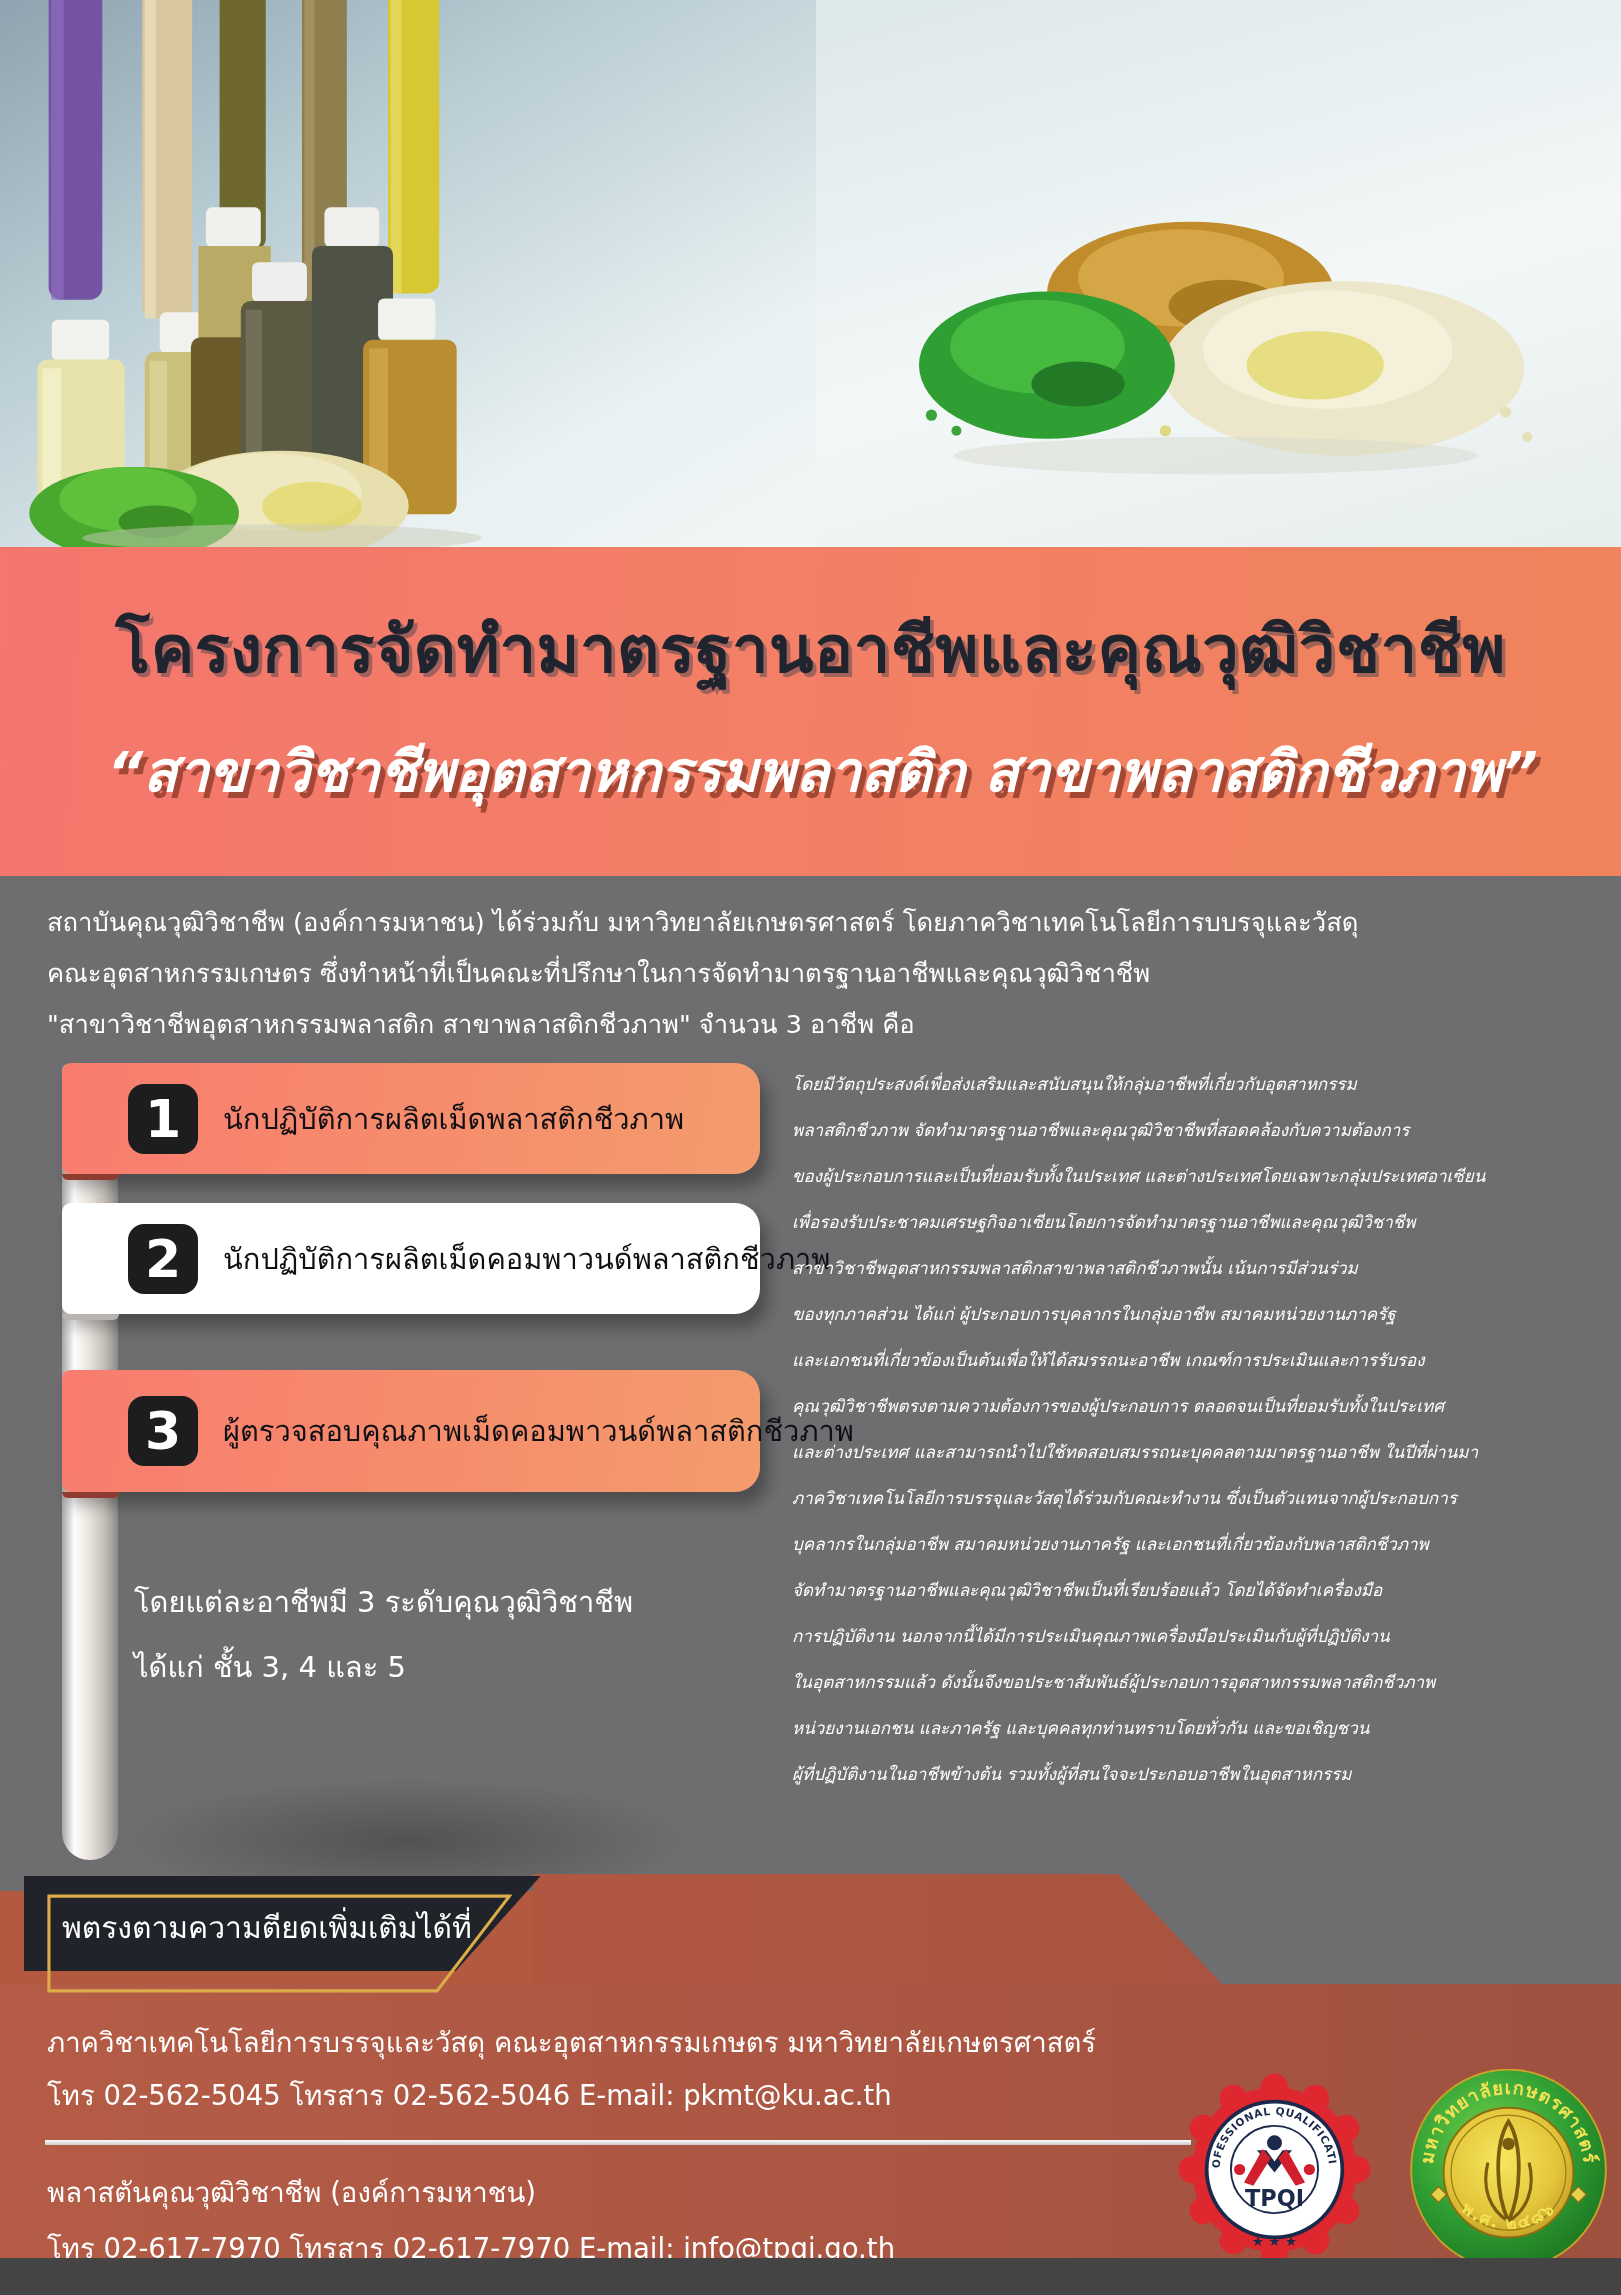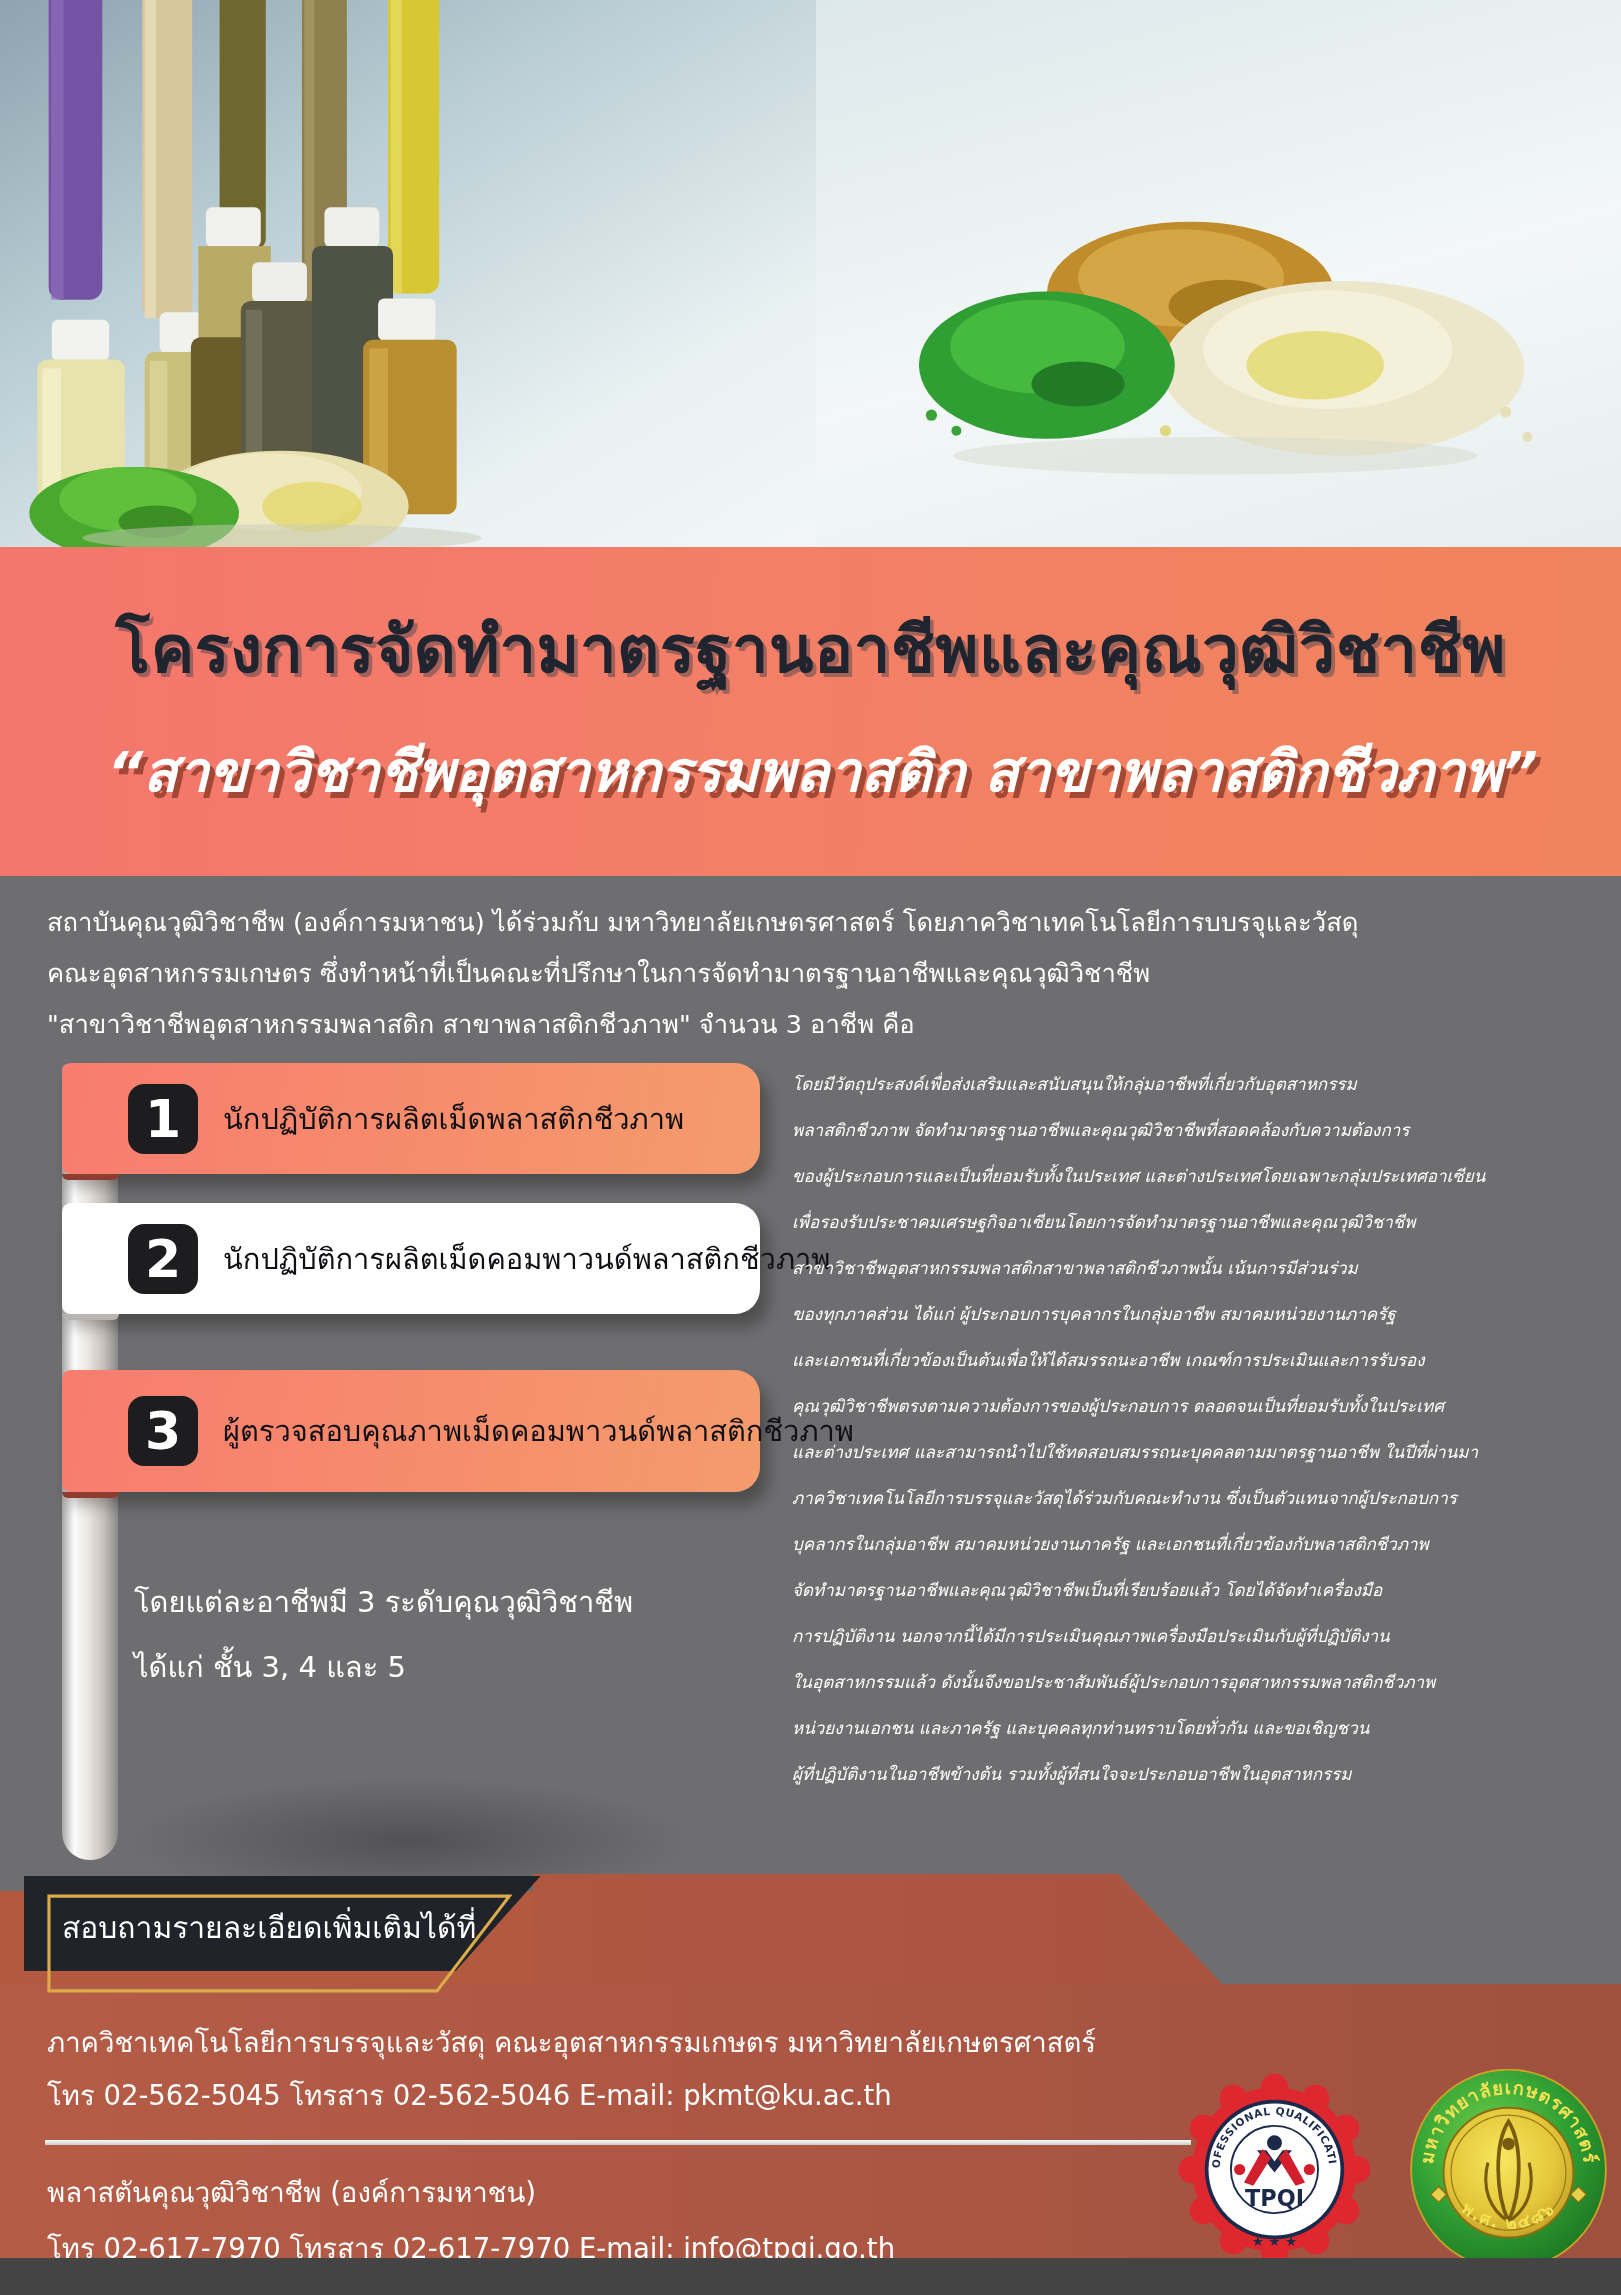--- a/index.html
+++ b/index.html
@@ -205,21 +205,21 @@
   </div>
 
   <div class="footer-left"></div>
   <div class="footer-trap"></div>
   <div class="footer-main"></div>
 
   <svg class="contact-banner-svg" width="549" height="125" viewBox="0 0 880 200">
     <polygon points="0,0 828,0 692,152 0,152" fill="#20242a"></polygon>
     <polygon points="40,32 778,32 662,184 40,184" fill="none" stroke="#dcab4a" stroke-width="5"></polygon>
   </svg>
-  <div class="contact-banner-label">สอบถามรายละเอียดเพิ่มเติมได้ที่</div>
+  <div class="contact-banner-label">พตรงตามความตียดเพิ่มเติมได้ที่</div>
 
   <div class="ftext f-dept">ภาควิชาเทคโนโลยีการบรรจุและวัสดุ คณะอุตสาหกรรมเกษตร มหาวิทยาลัยเกษตรศาสตร์</div>
   <div class="ftext f-dept-contact">โทร 02-562-5045  โทรสาร 02-562-5046  E-mail: pkmt@ku.ac.th</div>
   <div class="f-divider"></div>
   <div class="ftext f-tpqi">พลาสตันคุณวุฒิวิชาชีพ (องค์การมหาชน)</div>
   <div class="ftext f-tpqi-contact">โทร 02-617-7970  โทรสาร 02-617-7970  E-mail: info@tpqi.go.th</div>
 
   <svg class="logo logo-tpqi" width="193" height="193" viewBox="0 0 310 310">
     <g fill="#df2730">
       <circle cx="155" cy="155" r="132"></circle>

